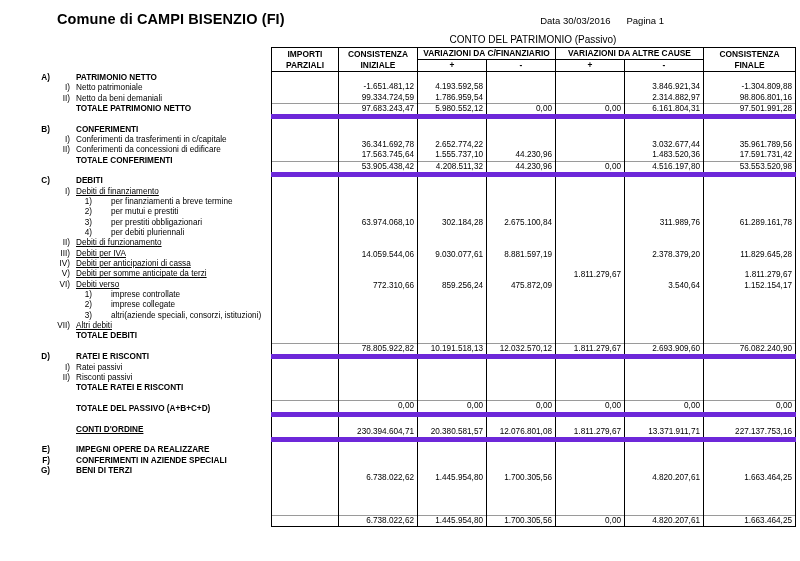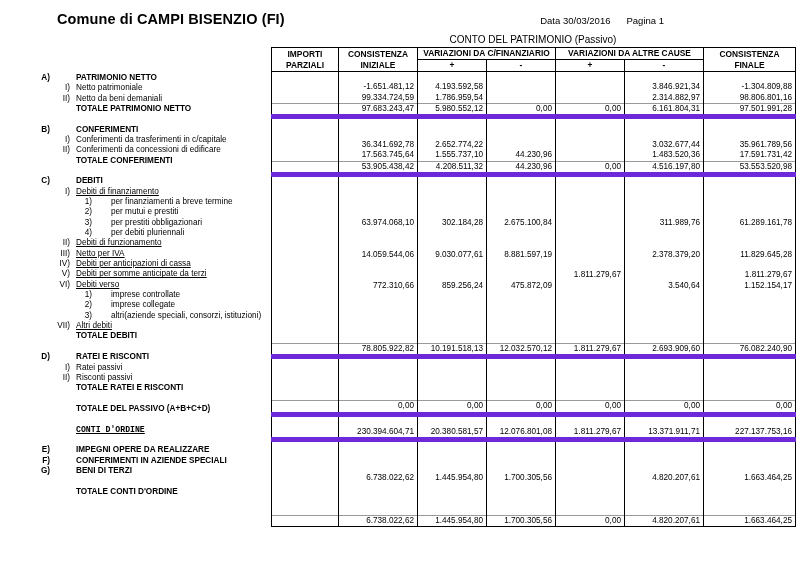--- a/index.html
+++ b/index.html
@@ -92,21 +92,21 @@
   .lvl-r .mk { left: 50px; width: 20px; }
   .lvl-r .tx { left: 76px; }
 
   .lvl-r2 .mk { left: 76px; width: 16px; }
   .lvl-r2 .tx { left: 97px; margin-left: 14px; }
 
   .lvl-tot .tx { left: 76px; font-weight: bold; }
   .lvl-plain .tx { left: 76px; }
 
   .u { text-decoration: underline; }
-  .b { font-weight: bold; font-family: Liberation Mono, monospace; }
+  .b { font-weight: bold; }
 
   
   .sp { height: 10.35px; }
   .sp-half { height: 5.2px; }
 
   
   #tbl {
     position: absolute;
     left: 271px;
     top: 0;
@@ -237,21 +237,21 @@
     <div class="lrow lvl-r2">
       <span class="mk">4)</span>
       <span class="tx">per debiti pluriennali</span>
     </div>
     <div class="lrow lvl-r">
       <span class="mk">II)</span>
       <span class="tx u">Debiti di funzionamento</span>
     </div>
     <div class="lrow lvl-r">
       <span class="mk">III)</span>
-      <span class="tx u">Netto per IVA</span>
+      <span class="tx u">Debiti per IVA</span>
     </div>
     <div class="lrow lvl-r">
       <span class="mk">IV)</span>
       <span class="tx u">Debiti per anticipazioni di cassa</span>
     </div>
     <div class="lrow lvl-r">
       <span class="mk">V)</span>
       <span class="tx u">Debiti per somme anticipate da terzi</span>
     </div>
     <div class="lrow lvl-r">
@@ -318,23 +318,20 @@
       <span class="mk">F)</span>
       <span class="tx">CONFERIMENTI IN AZIENDE SPECIALI</span>
     </div>
     <div class="lrow lvl-a">
       <span class="mk">G)</span>
       <span class="tx">BENI DI TERZI</span>
     </div>
 
     <div class="sp"></div>
 
-    <div class="lrow lvl-tot">
-      <span class="tx">TOTALE CONTI D'ORDINE</span>
-    </div>
   </div>
 
   <table id="tbl">
     <colgroup>
       <col class="c-imp">
         <col class="c-ini">
         <col class="c-fp">
         <col class="c-fm">
       <col class="c-ap">
         <col class="c-am">

